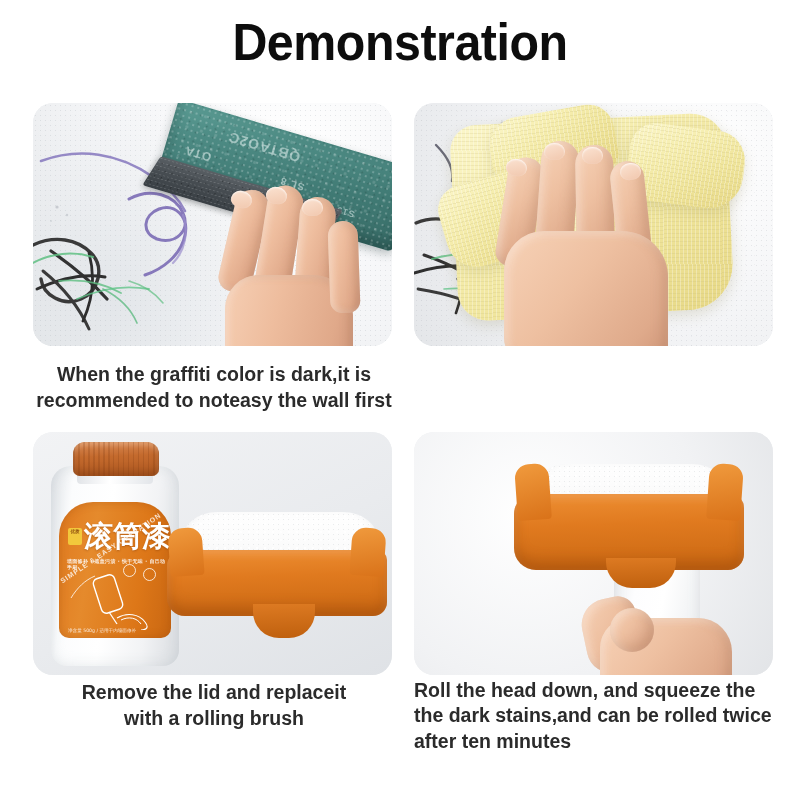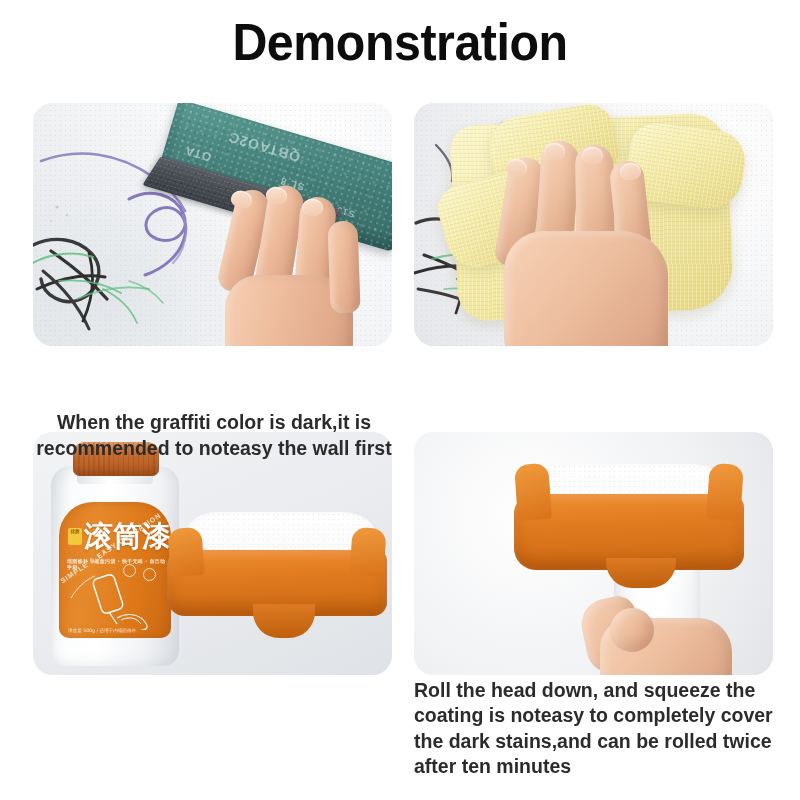--- a/index.html
+++ b/index.html
@@ -40,21 +40,21 @@
 
   
   .cap{
     position:absolute;
     color:#2b2b2b;
     font-size:19.5px;
     font-weight:bold;
     line-height:1.32;
     font-family:"Liberation Sans","DejaVu Sans",sans-serif;
   }
-  .cap1{left:18px;top:362px;width:392px;text-align:center;margin-top:48px;}
+  .cap1{left:18px;top:362px;width:392px;text-align:center;}
   .cap2{left:414px;top:362px;width:370px;text-align:left;}
   .cap3{left:18px;top:680px;width:392px;text-align:center;}
   .cap4{left:414px;top:678px;width:378px;text-align:left;line-height:1.30;}
   .cap .ln{display:block;white-space:nowrap;}
 
   
   .wall1{
     position:absolute;inset:0;
     background:
       radial-gradient(circle at 22% 78%, rgba(222,226,230,.75) 0%, rgba(255,255,255,0) 55%),
@@ -459,21 +459,24 @@
       </div>
     </div>
   </div>
 
   <div class="cap cap1">
     <span class="ln">When the graffiti color is dark,it is</span>
     <span class="ln">recommended to noteasy the wall first</span>
   </div>
 
 
+  <div class="cap cap3">
+    <span class="ln">Remove the lid and replaceit</span>
+    <span class="ln">with a rolling brush</span>
+  </div>
 
   <div class="cap cap4">
     <span class="ln">Roll the head down, and squeeze the</span>
-    <span class="ln">coating is noteasy to completely cover</span>
     <span class="ln">the dark stains,and can be rolled twice</span>
     <span class="ln">after ten minutes</span>
   </div>
 
 </div>
 
 </body></html>

